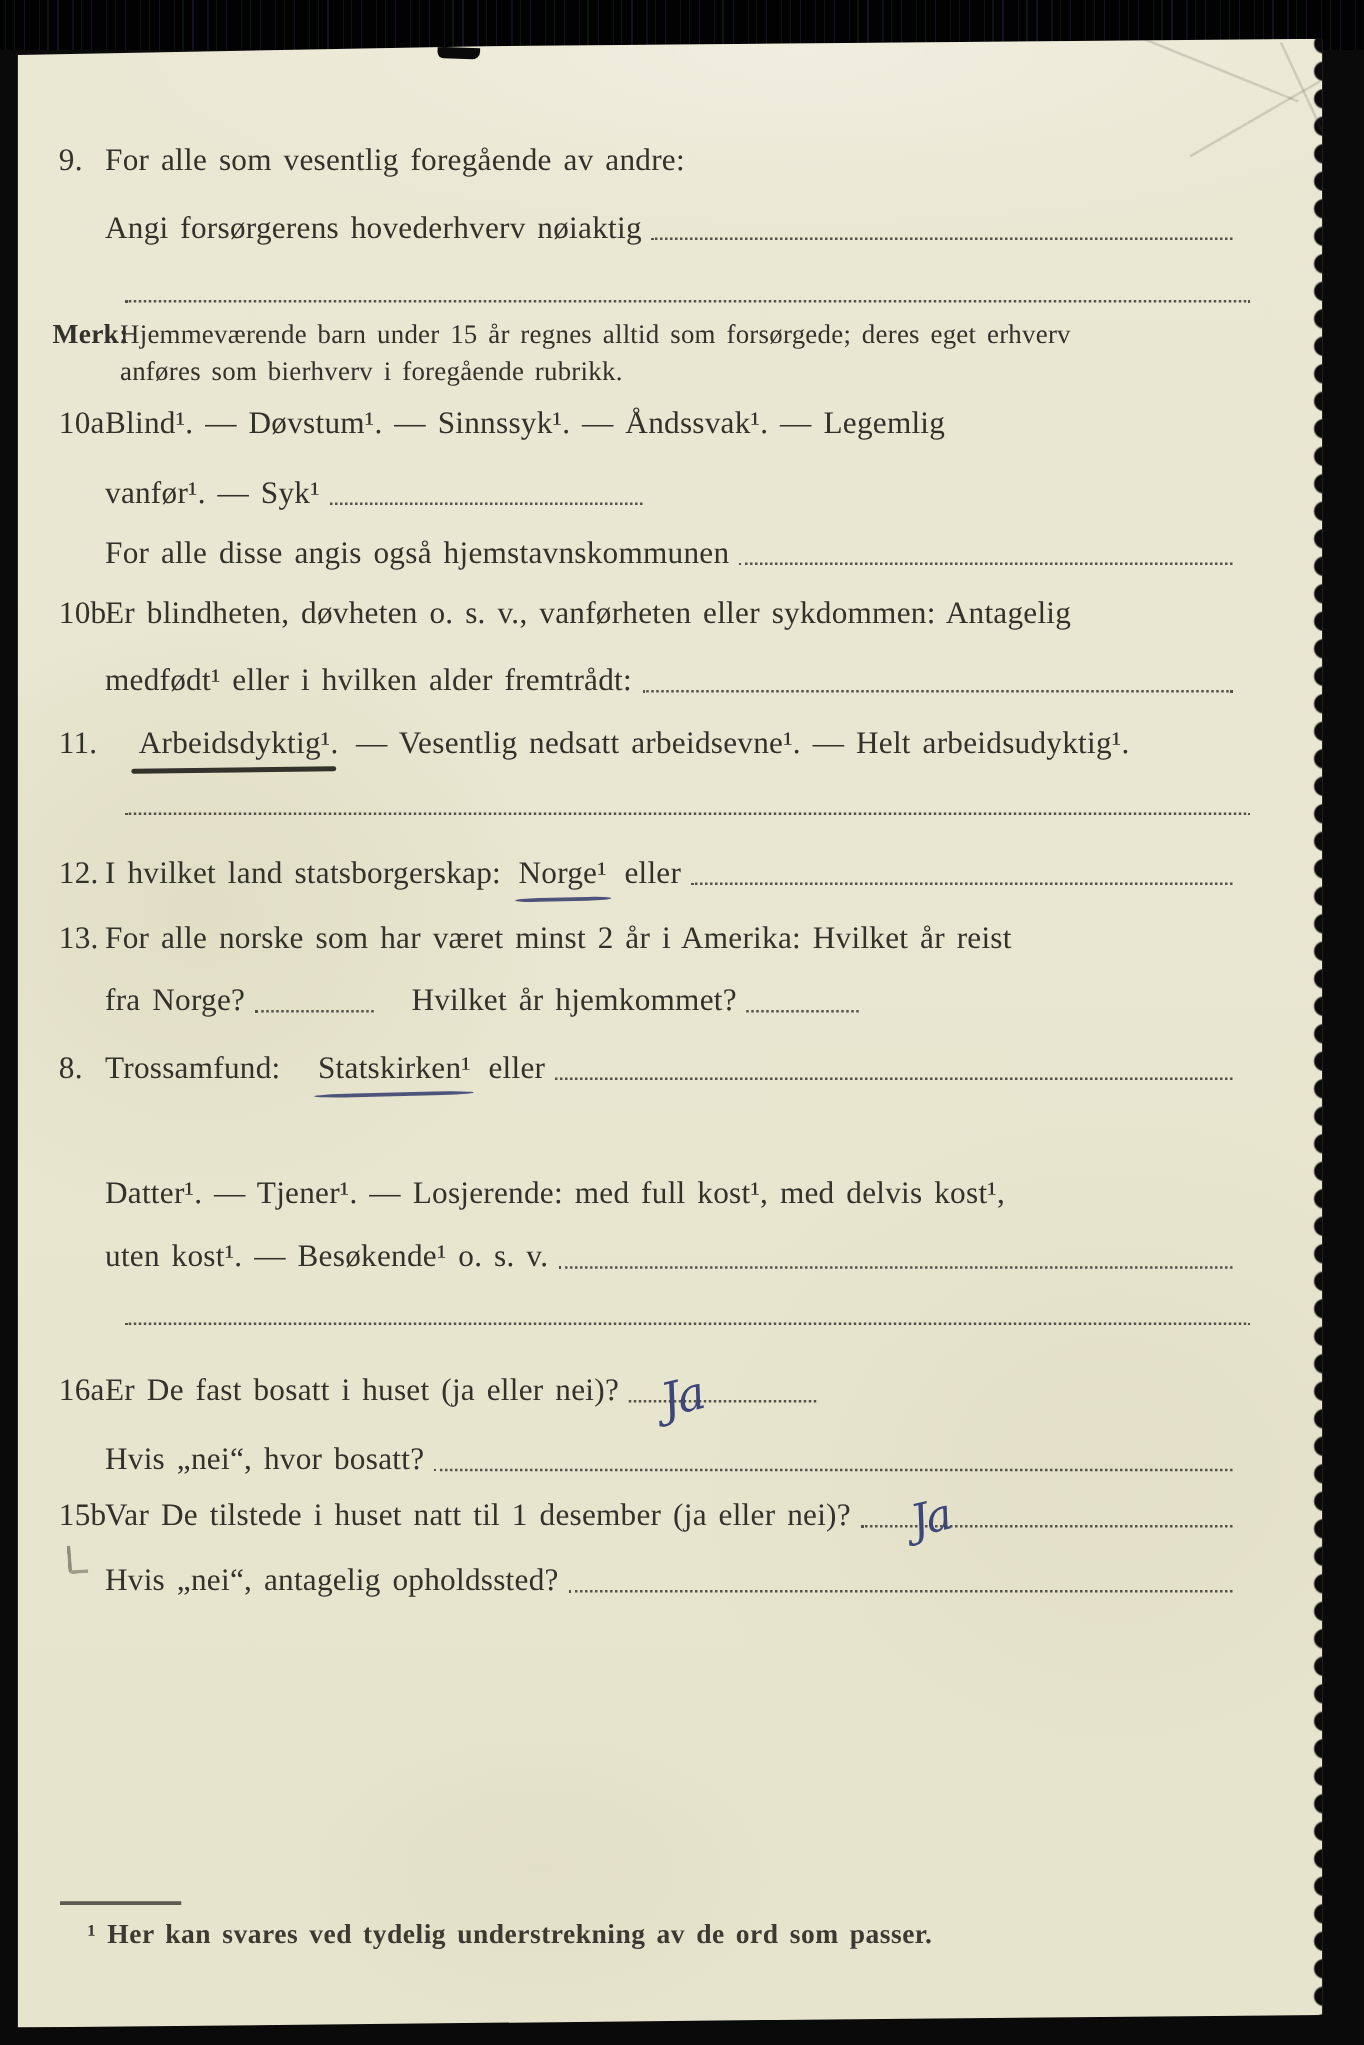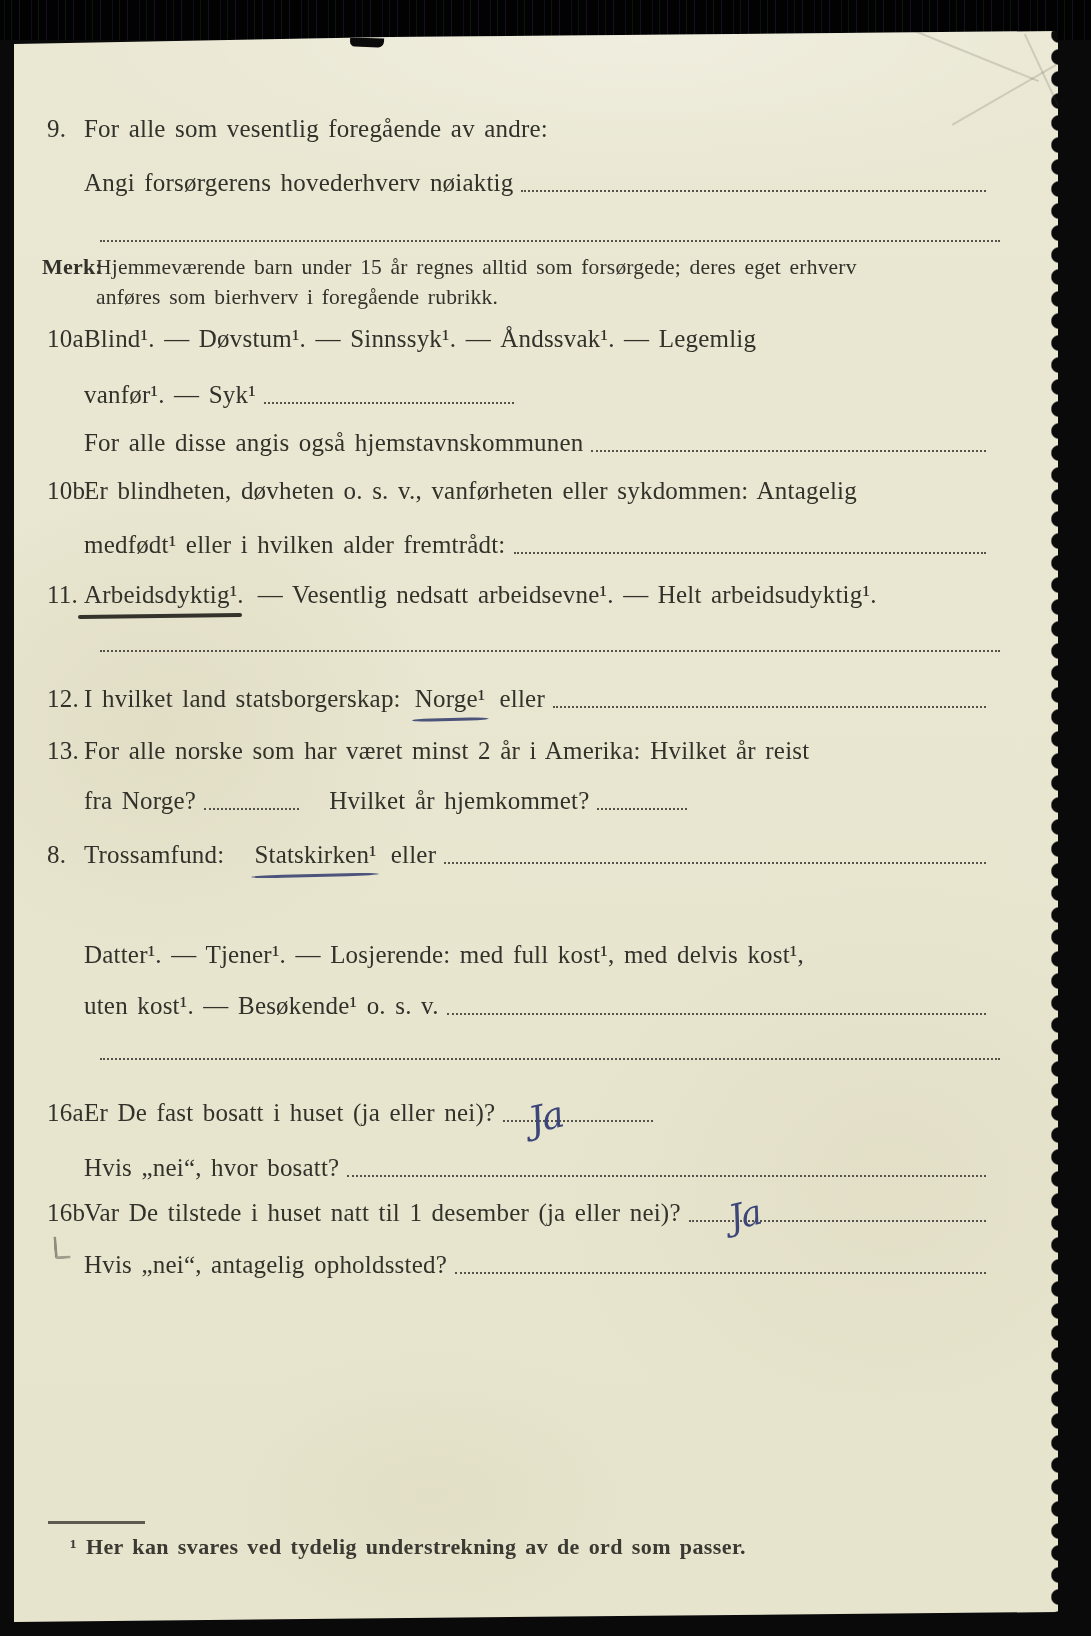--- a/index.html
+++ b/index.html
@@ -55,21 +55,21 @@
 
   .sep{position:absolute;left:86px;width:900px;border-top:2px dotted #55524a;}
 
   
   .u-ink{position:relative;text-align:center;}
   .u-ink::after{
     content:"";position:absolute;left:-3px;right:-3px;bottom:-6px;height:3px;
     background:#3b4472;border-radius:50% / 100% ;transform:rotate(-1.4deg);opacity:.9;
   }
   
-  .u-pencil{position:relative;}
+  .u-pencil{position:relative;margin-left:27px;}
   .u-pencil::after{
     content:"";position:absolute;left:-6px;right:2px;bottom:-7px;height:4px;
     background:#33322b;border-radius:3px;transform:rotate(-.7deg);
     box-shadow:0 5px 0 -2px rgba(51,50,43,.55), -2px 8px 0 -3px rgba(51,50,43,.35);
   }
   
   .hw{
     position:absolute;bottom:-14px;left:26px;
     font-family:"DejaVu Serif",serif;font-style:italic;font-size:37px;
     color:#3c4678;transform:rotate(-13deg);letter-spacing:-2px;word-spacing:0;
@@ -196,21 +196,21 @@
     <span class="fill fw150">
       <span class="hw">Ja</span>
     </span>
   </div>
   <div class="row" style="top:1127px">
     <span>Hvis „nei“, hvor bosatt?</span>
     <span class="fill"></span>
   </div>
 
   <div class="row" style="top:1172px">
-    <span class="num">16b</span>
+    <span class="num">15b</span>
     <span>Var De tilstede i huset natt til 1 desember (ja eller nei)?</span>
     <span class="fill">
       <span class="hw hw-b">Ja</span>
     </span>
   </div>
   <div class="row" style="top:1224px">
     <span>Hvis „nei“, antagelig opholdssted?</span>
     <span class="fill"></span>
   </div>
 

